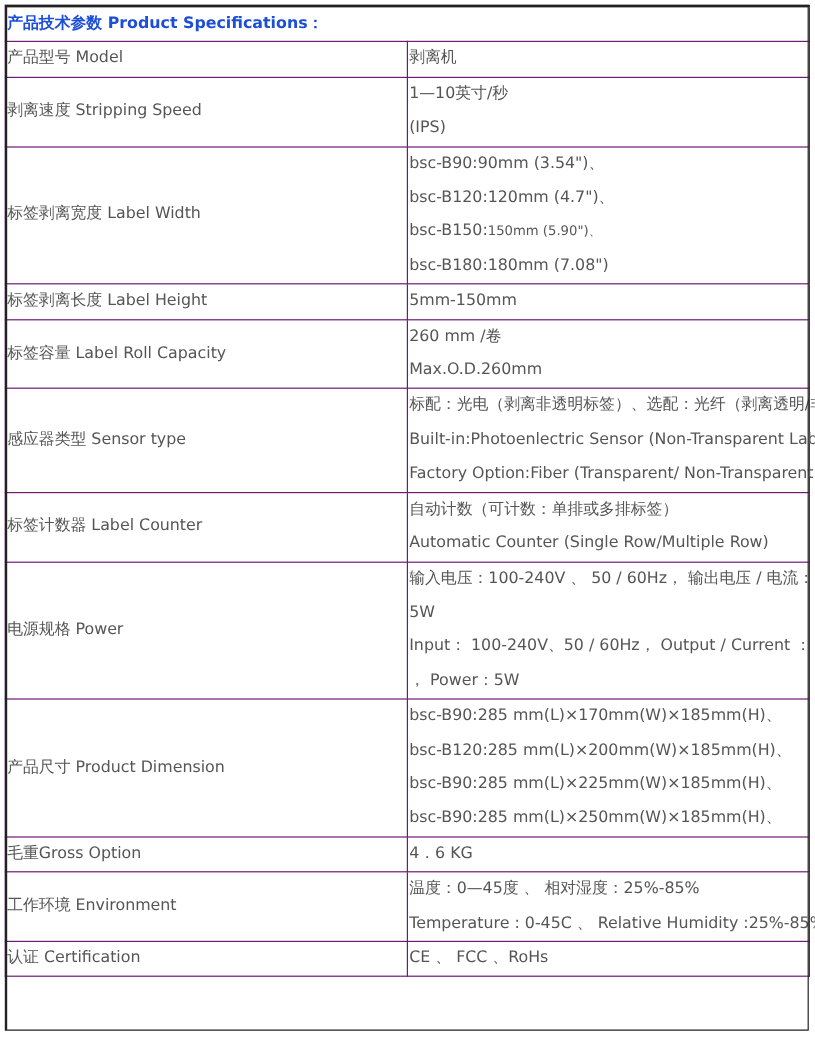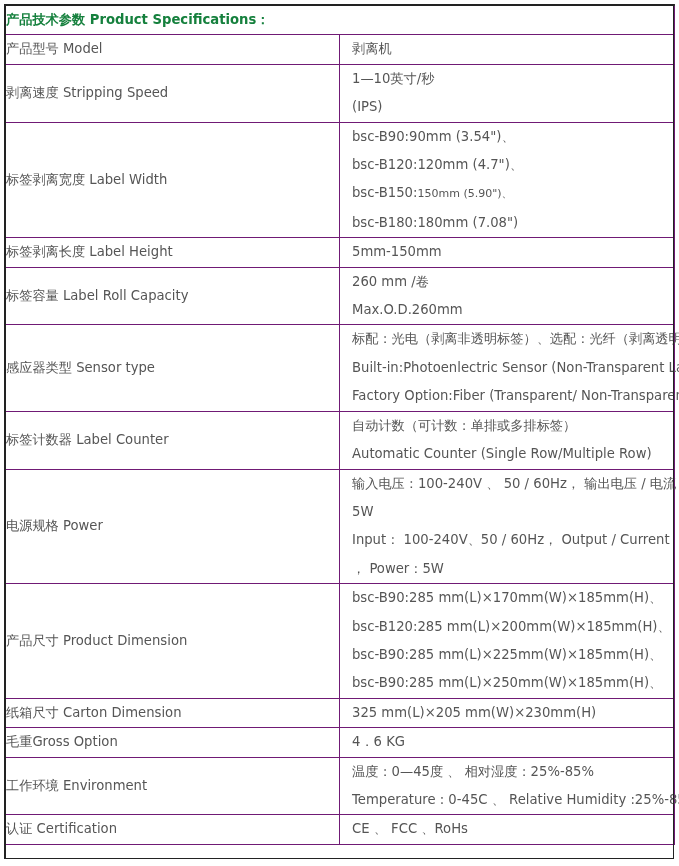--- a/index.html
+++ b/index.html
@@ -1,23 +1,23 @@
 <!DOCTYPE html>
 <html><head>
 <meta charset="utf-8">
 <style>
   html, body { margin:0; padding:0; background:#ffffff; }
   body { width:679px; height:866px; overflow:hidden; position:relative;
          font-family: "DejaVu Sans", "Liberation Sans", sans-serif; color:#555555; }
   table.spec { position:absolute; left:4px; top:4px; width:671px; border-collapse:collapse;
                table-layout:fixed; font-size:13.2px; }
   table.spec td { border:1px solid #701a75; padding:0 0 0 1px; vertical-align:middle; line-height:28.4px; }
-  table.spec tr.title td { font-weight:bold; color:#15803d; height:28px; border-top:2px solid #333; }
+  table.spec tr.title td { font-weight:bold; color:#1d4ed8; height:28px; border-top:2px solid #333; }
   table.spec td.lbl { width:188px; white-space:nowrap; overflow:hidden; }
-  table.spec td.val div { white-space:nowrap;padding-left:11px; }
+  table.spec td.val div { white-space:nowrap; }
   .small { font-size:11px; }
   .outer { position:absolute; left:4px; top:4px; width:670px; height:855px; border:1px solid #222;
            border-top:2px solid #222; border-left:2px solid #222; pointer-events:none; box-sizing:border-box; }
 </style>
 </head>
 <body>
 
 <table class="spec">
   <tbody>
       <tr class="title">
@@ -85,26 +85,20 @@
   <tr>
     <td class="lbl">产品尺寸 Product Dimension</td>
     <td class="val">
       <div>bsc-B90:285 mm(L)×170mm(W)×185mm(H)、</div>
       <div>bsc-B120:285 mm(L)×200mm(W)×185mm(H)、</div>
       <div>bsc-B90:285 mm(L)×225mm(W)×185mm(H)、</div>
       <div>bsc-B90:285 mm(L)×250mm(W)×185mm(H)、</div>
     </td>
   </tr>
   <tr>
-    <td class="lbl">纸箱尺寸 Carton Dimension</td>
-    <td class="val">
-          <div>325 mm(L)×205 mm(W)×230mm(H)</div>
-        </td>
-  </tr>
-  <tr>
     <td class="lbl">毛重Gross Option</td>
     <td class="val">
           <div>4．6 KG</div>
         </td>
   </tr>
   <tr>
     <td class="lbl">工作环境 Environment</td>
     <td class="val">
       <div>温度：0—45度 、 相对湿度：25%-85%</div>
       <div>Temperature : 0-45C 、 Relative Humidity :25%-85%</div>

